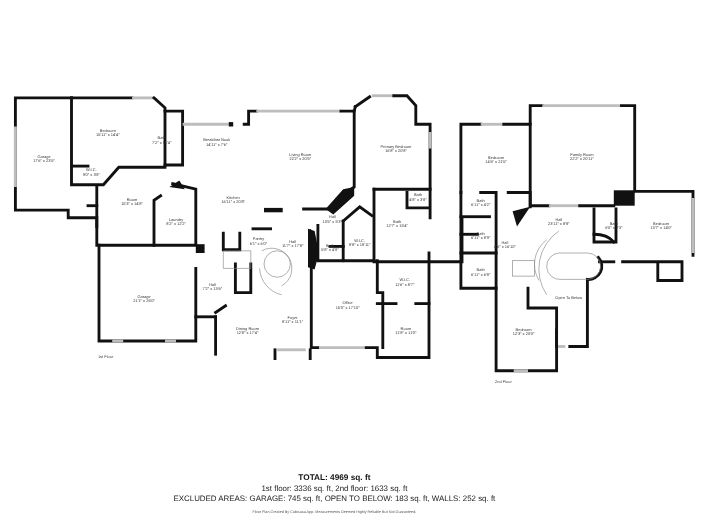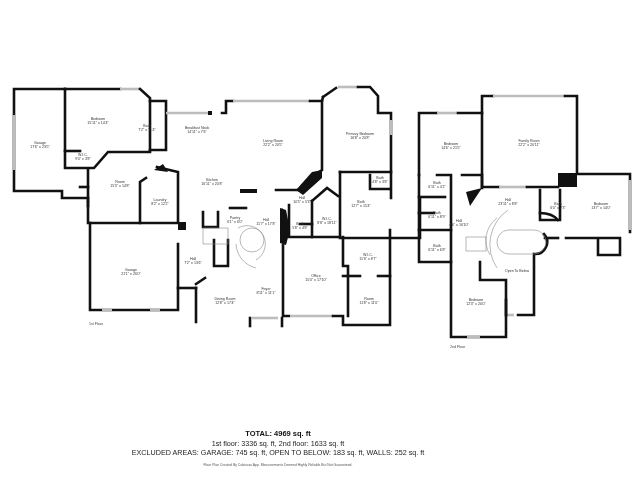--- a/index.html
+++ b/index.html
@@ -5,21 +5,21 @@
   html, body { margin:0; padding:0; background:#ffffff; }
   body { width:640px; height:480px; position:relative; overflow:hidden; font-family:"Liberation Sans", sans-serif; color:#222; }
   #plan { position:absolute; left:0; top:0; width:640px; height:480px; }
   .wall { stroke:#111; stroke-width:2.6; fill:none; stroke-linecap:square; }
   .win { stroke:#bdbdbd; stroke-width:2.6; fill:none; }
   .thin { stroke:#888; stroke-width:0.6; fill:none; }
   .solid { fill:#111; }
   .room { position:absolute; text-align:center; font-size:3.6px; line-height:4.4px; color:#333; transform:translate(-50%,-50%); white-space:nowrap; }
   .room .dim { display:block; }
   .floor-label { position:absolute; font-size:3.6px; color:#444; }
-  .summary { position:absolute; left:0; width:556px; text-align:center; }
+  .summary { position:absolute; left:0; width:556px; text-align:center;padding-left:26px; }
   .total { top:429px; font-size:7.5px; font-weight:bold; color:#111; }
   .line1 { top:439px; font-size:7.2px; color:#222; }
   .line2 { top:448px; font-size:7.2px; color:#222; }
   .disclaimer { top:463px; font-size:3.4px; color:#555; }
 </style>
 </head>
 <body>
 
 <svg id="plan" viewBox="0 0 640 480" xmlns="http://www.w3.org/2000/svg">
 

